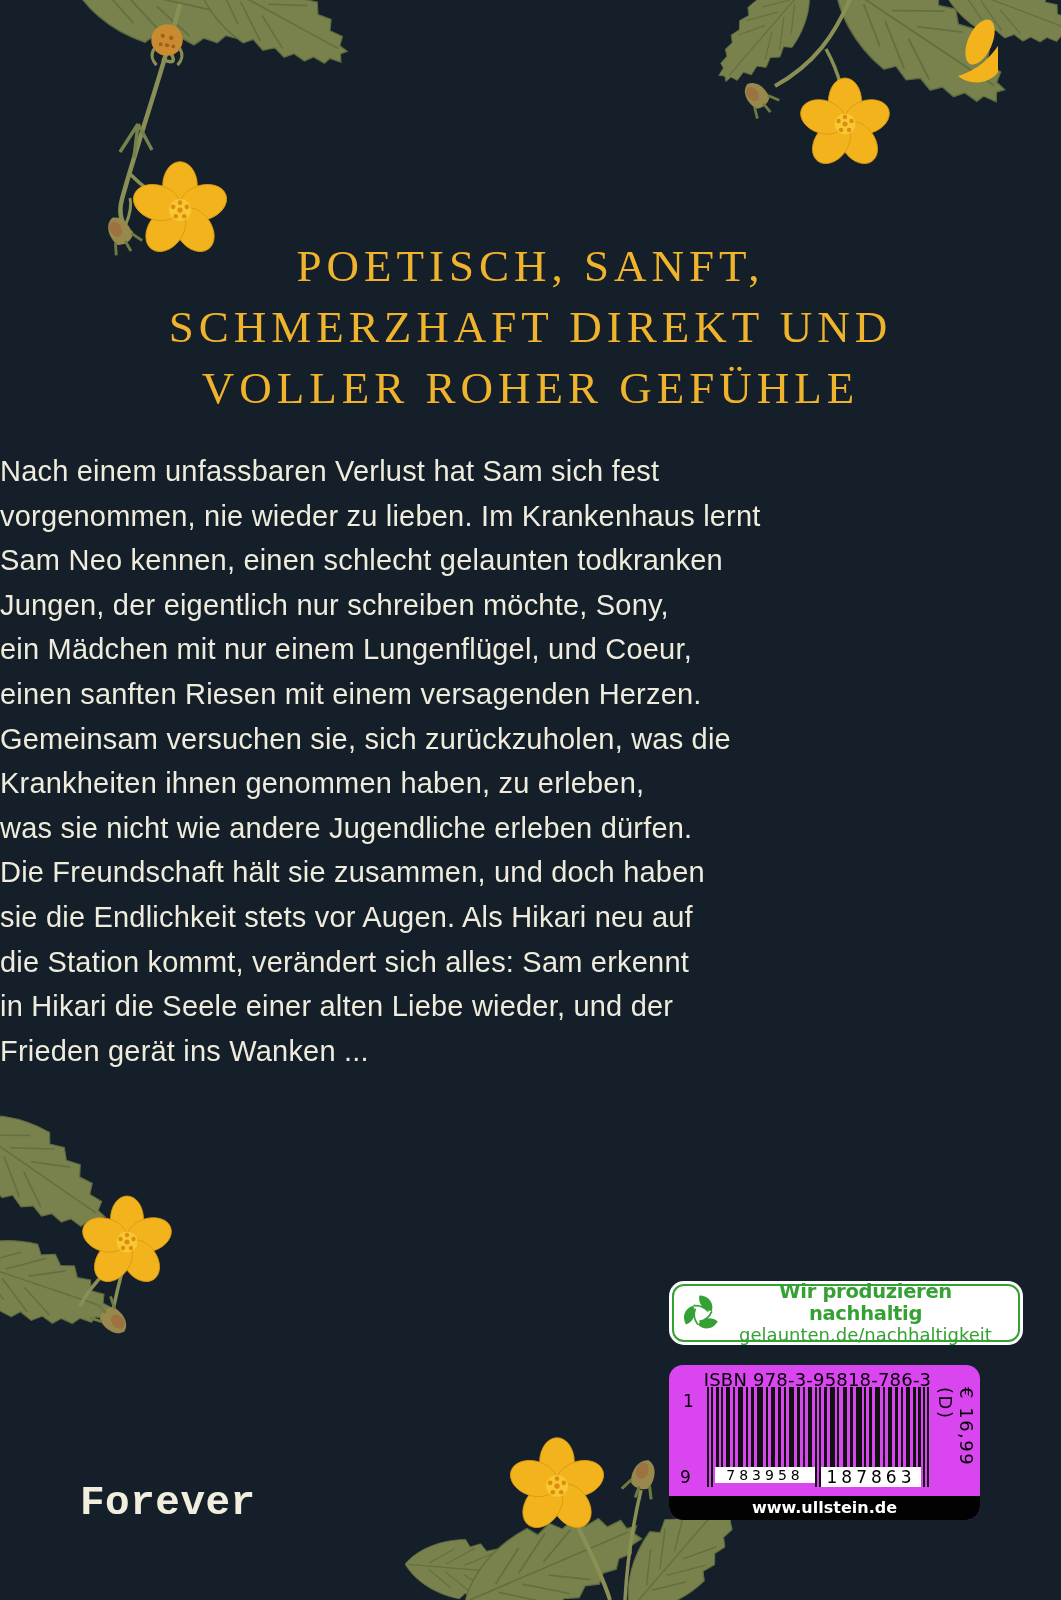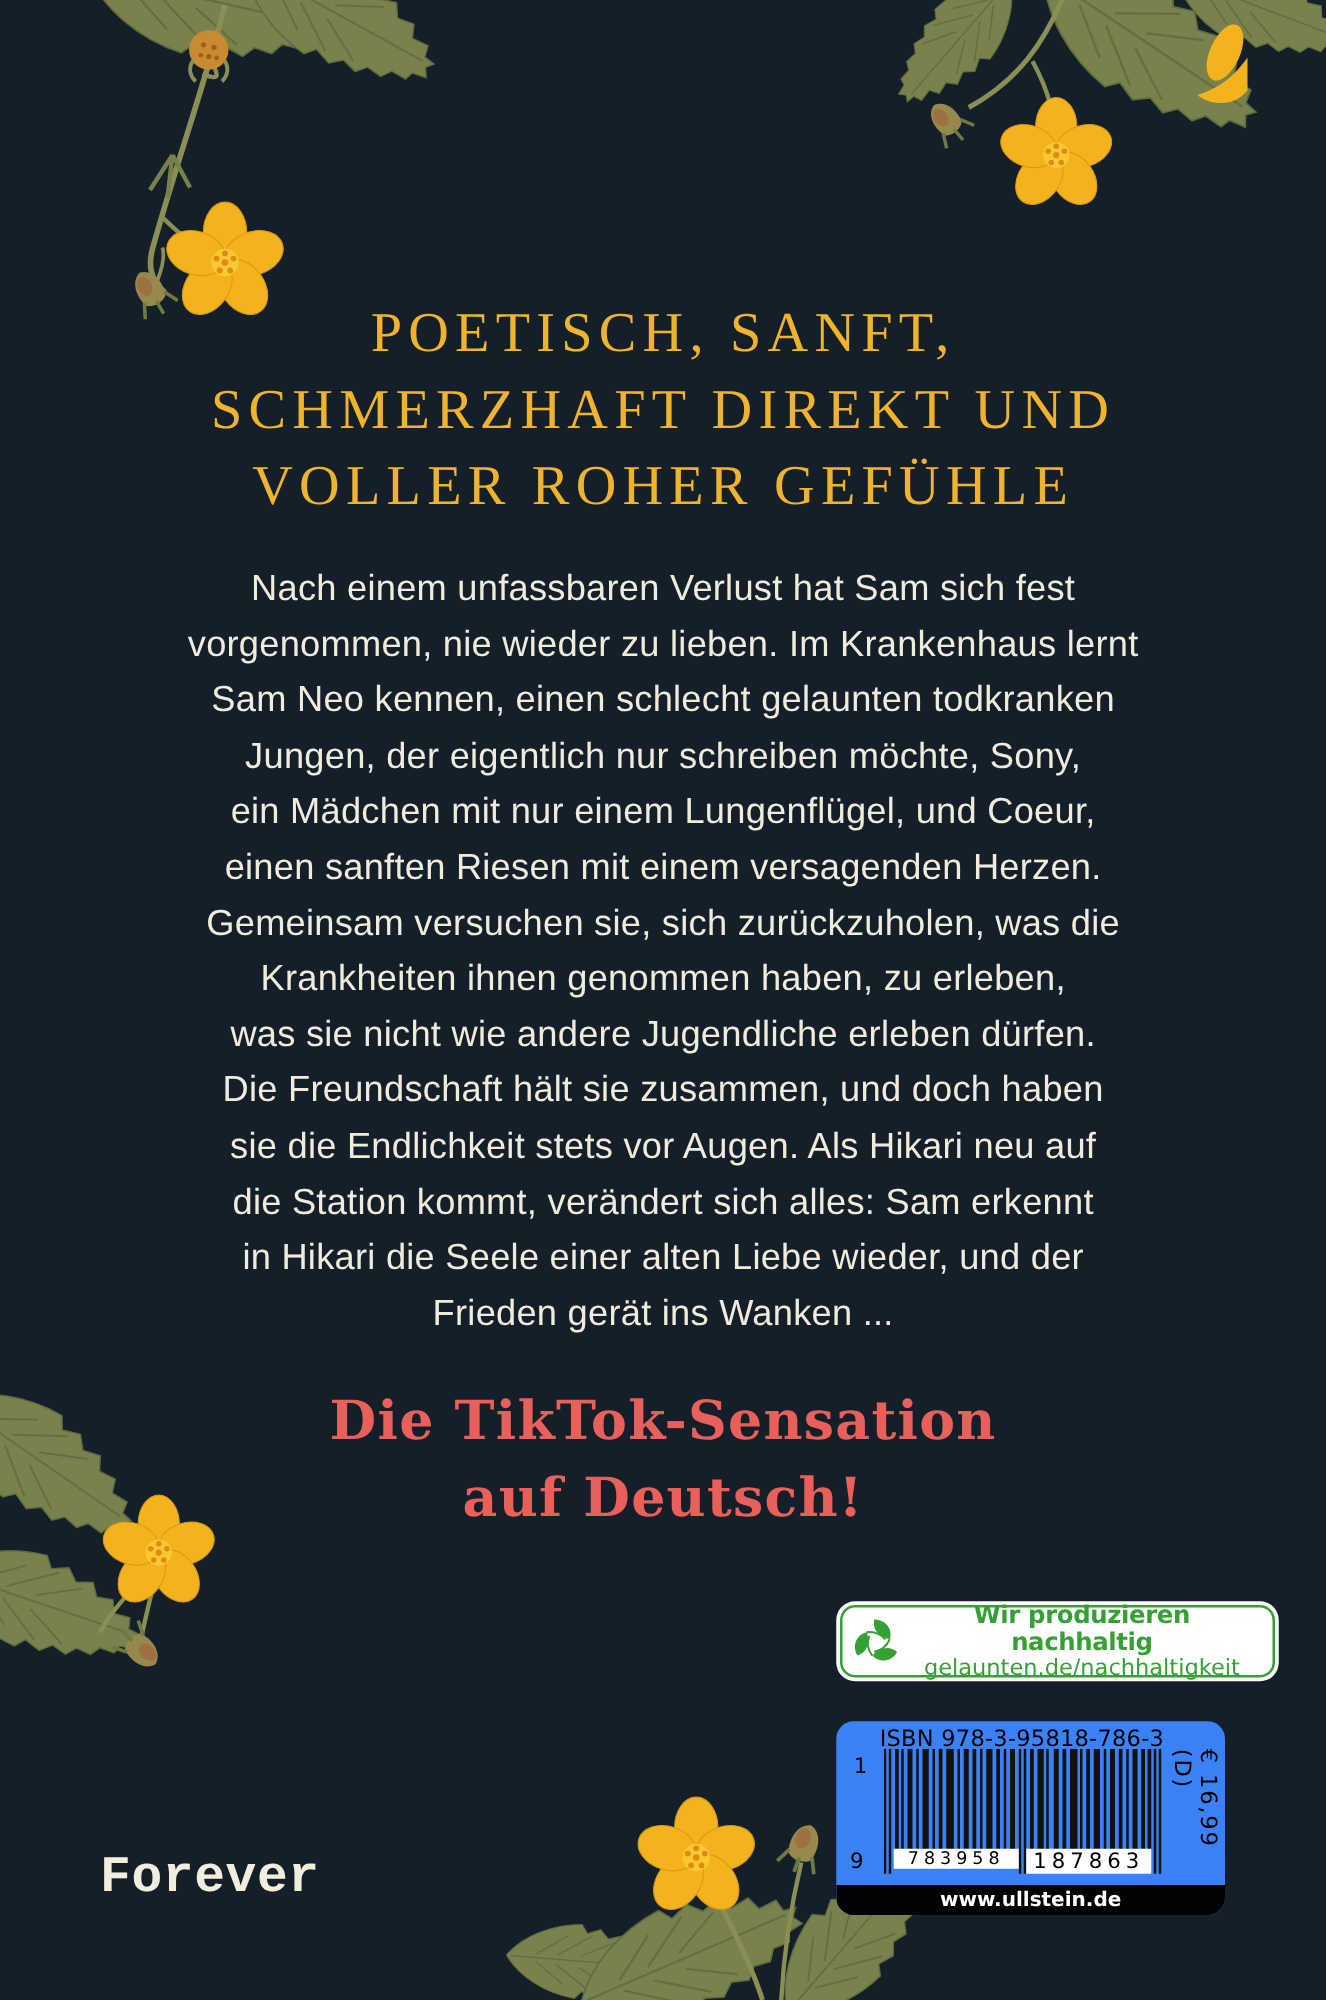--- a/index.html
+++ b/index.html
@@ -9,21 +9,21 @@
     font-family:"Liberation Sans", sans-serif;
   }
   .deco{position:absolute; pointer-events:none;}
 
   .headline{
     position:absolute; left:0; right:0; top:236px; text-align:center;
     color:#f0b42c; font-family:"Liberation Serif", serif;
     font-size:45px; line-height:61px; letter-spacing:5px; font-weight:400;
   }
   .synopsis{
-    position:absolute; left:0; right:0; top:449px; text-align:center;
+    position:absolute; left:0; right:0; top:449px; 
     color:#efecdc; font-family:"Liberation Sans", sans-serif;
     font-size:29px; line-height:44.6px; font-weight:300; letter-spacing:0.2px;
   }
   .tiktok{
     position:absolute; left:0; right:0; top:1106px; text-align:center;
     color:#e9605a; font-family:"DejaVu Serif", serif;
     font-size:43px; line-height:62px; font-weight:700; letter-spacing:1px;
   }
   .forever{
     position:absolute; left:80px; top:1480px;
@@ -39,23 +39,22 @@
     display:flex; align-items:center;
   }
   .eco svg{margin-left:7px; flex:0 0 auto;}
   .eco-texts{flex:1; text-align:center; padding-right:8px; color:#35a135;}
   .eco-line1{font-family:"DejaVu Sans", sans-serif; font-size:19.5px; line-height:22px; font-weight:700; letter-spacing:-0.3px;}
   .eco-line2{font-family:"DejaVu Sans", sans-serif; font-size:18px; line-height:20px; font-weight:400;}
 
   
   .isbn{
     position:absolute; left:669px; top:1365px; width:311px; height:155px;
-    background:#3b82f6; border-radius:14px; overflow:hidden; color:#000;
+    background:#d946ef; border-radius:14px; overflow:hidden; color:#000;
     font-family:"DejaVu Sans", sans-serif;
-    margin-top:12px;
   }
   .isbn-label{position:absolute; top:5px; left:0; right:14px; text-align:center;
     font-size:18px; line-height:20px; letter-spacing:0.2px;}
   .isbn .digit1{position:absolute; left:14px; top:26px; font-size:17px;}
   .isbn .bars{position:absolute; left:38px; top:22px;}
   .isbn .digit9{position:absolute; left:11px; top:102px; font-size:17px;}
   .isbn .dleft{position:absolute; left:46px; top:102px; width:100px; text-align:center;
     background:#fff; font-size:14px; letter-spacing:4px;}
   .isbn .dright{position:absolute; left:152px; top:102px; width:100px; text-align:center;
     background:#fff; font-size:17px; letter-spacing:4px;}
@@ -154,24 +153,20 @@
     <div>Gemeinsam versuchen sie, sich zurückzuholen, was die</div>
     <div>Krankheiten ihnen genommen haben, zu erleben,</div>
     <div>was sie nicht wie andere Jugendliche erleben dürfen.</div>
     <div>Die Freundschaft hält sie zusammen, und doch haben</div>
     <div>sie die Endlichkeit stets vor Augen. Als Hikari neu auf</div>
     <div>die Station kommt, verändert sich alles: Sam erkennt</div>
     <div>in Hikari die Seele einer alten Liebe wieder, und der</div>
     <div>Frieden gerät ins Wanken ...</div>
   </div>
 
-  <div class="tiktok">
-    <div>Die TikTok-Sensation</div>
-    <div>auf Deutsch!</div>
-  </div>
 
   <svg class="deco" style="left:-8px; top:1078px" width="310" height="390" viewBox="0 0 310 390">
     <use href="#leafg" transform="translate(-30,42) rotate(36) scale(1.15)"></use>
     <use href="#leafg" transform="translate(-38,178) rotate(20) scale(1.1)"></use>
     <path d="M132,176 C110,196 96,212 88,228" stroke="#8a8f55" stroke-width="3.5" fill="none"></path>
     <path d="M135,175 C128,200 124,218 121,232" stroke="#8a8f55" stroke-width="3.5" fill="none"></path>
     <use href="#budg" transform="translate(121,242) rotate(135) scale(1.15)"></use>
     <use href="#flowerg" transform="translate(135,164)"></use>
   </svg>
 

